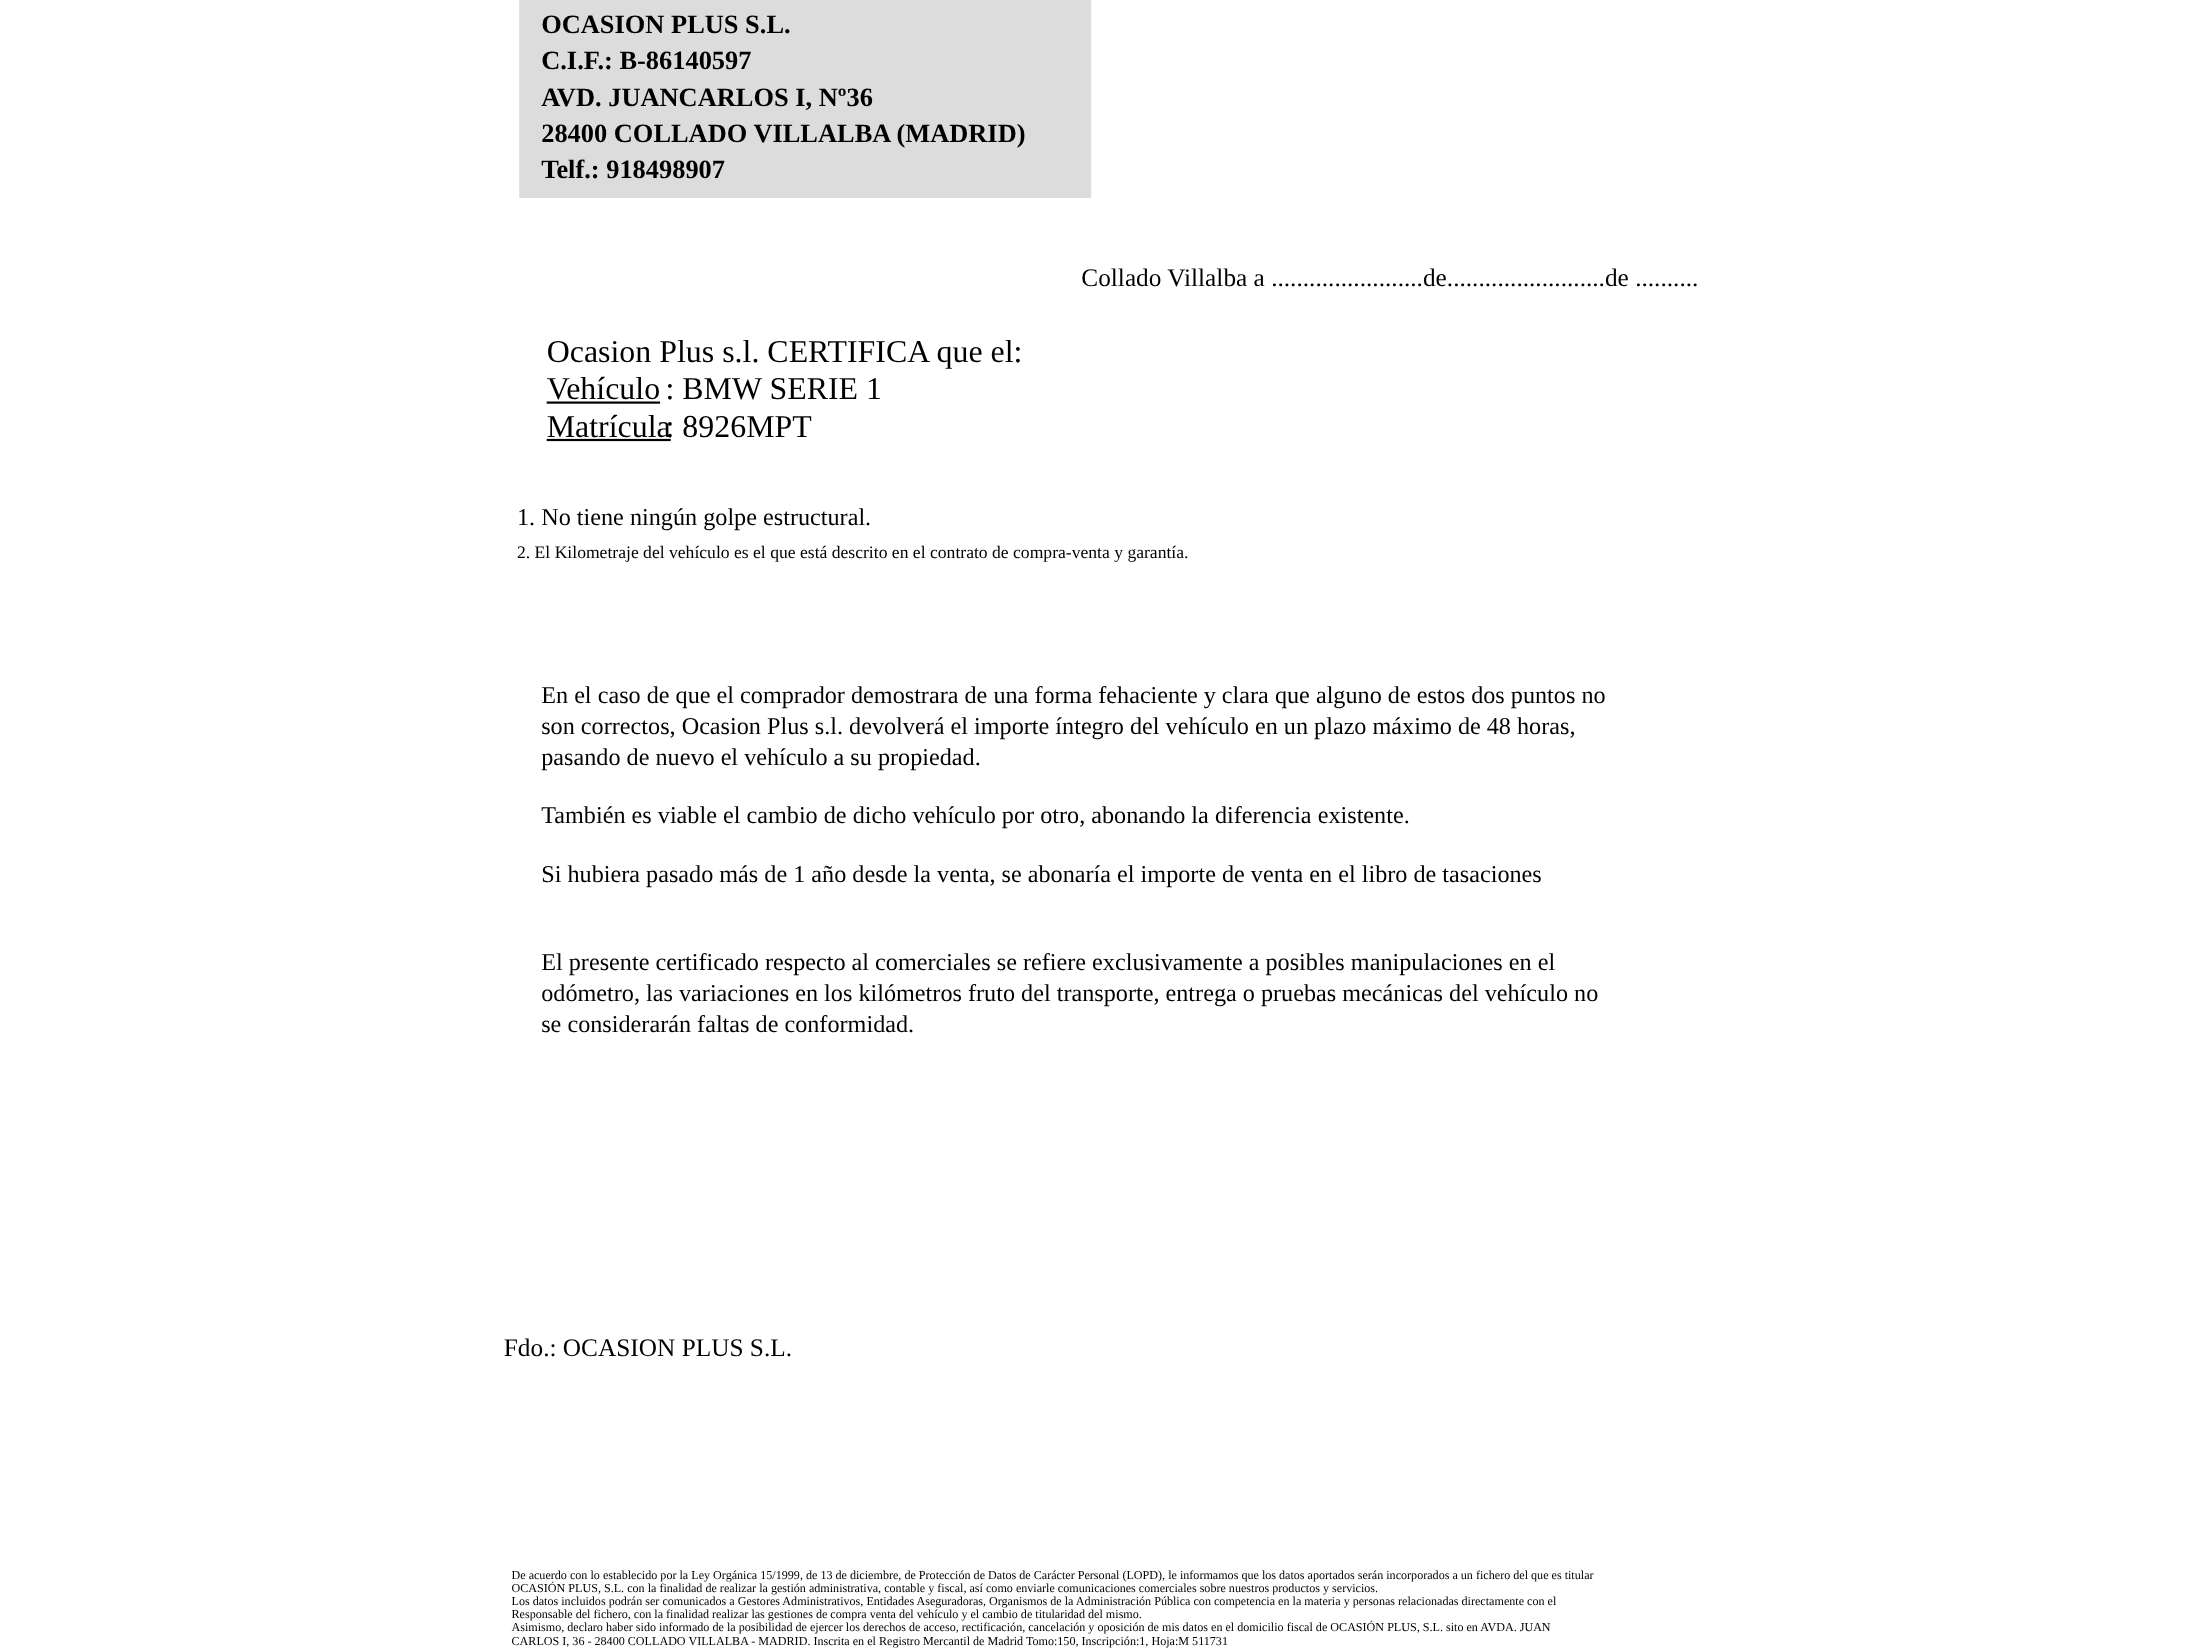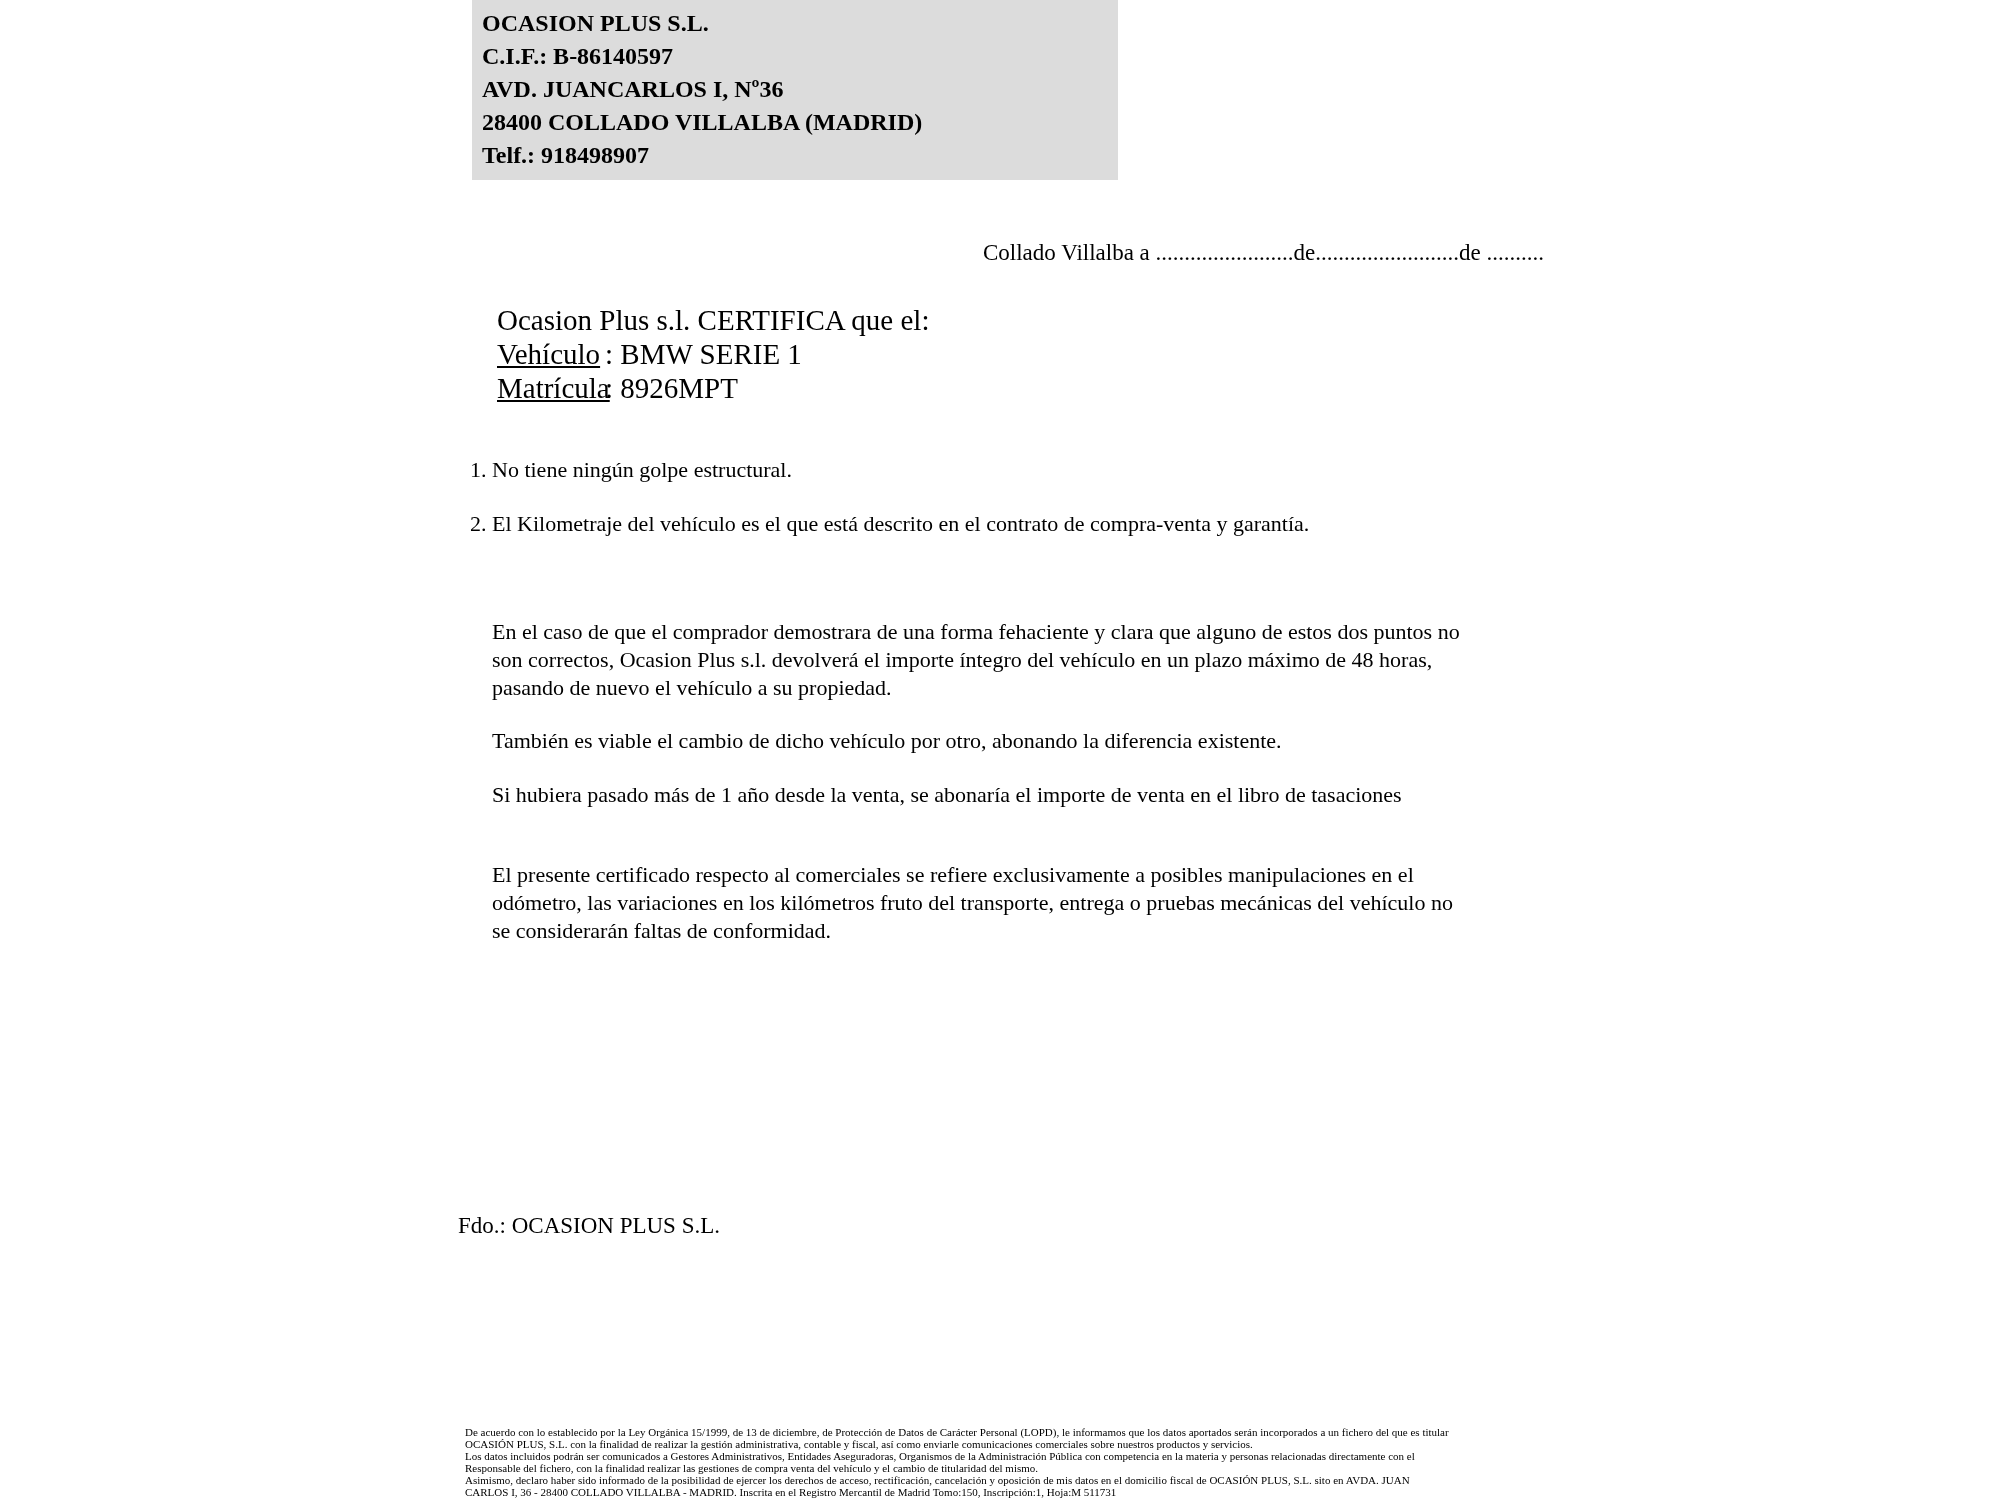--- a/index.html
+++ b/index.html
@@ -12,23 +12,23 @@
   .page {
     position: relative;
     width: 2000px; height: 1500px;
     background: #ffffff;
     overflow: hidden;
   }
 
   .header-box {
     position: absolute;
     left: 472px; top: 0;
-    width: 646px; min-height: 177px;
+    width: 520px; min-height: 177px;
     background: #dcdcdc;
-    padding: 7px 8px 8px 10px;
+    padding: 7px 8px 8px 20px;
   }
   .header-box .hline {
     font-weight: bold;
     font-size: 24px;
     line-height: 33px;
     white-space: nowrap;
   }
 
   .date-line {
     position: absolute;
@@ -44,21 +44,21 @@
     left: 477px; top: 303px;
     font-size: 29px;
     line-height: 34px;
     margin-left: 20px;
   }
   .cert-line { white-space: nowrap; }
   .label-wrap { display: inline-block; width: 108px; }
   .underlined { text-decoration: underline; }
 
   .clause-1 { position: absolute; left: 470px; top: 457px; font-size: 22px; white-space: nowrap; }
-  .clause-2 { position: absolute; left: 470px; top: 511px; font-size: 22px; white-space: nowrap; }
+  .clause-2 { position: absolute; left: 470px; top: 494px; font-size: 16px; white-space: nowrap; }
 
   .para { position: absolute; left: 492px; font-size: 22px; line-height: 28px; }
   .para-1 { top: 618px; }
   .para-2 { top: 727px; }
   .para-3 { top: 781px; }
   .para-4 { top: 861px; }
   .para .pline { white-space: nowrap; }
 
   .signature {
     position: absolute;

